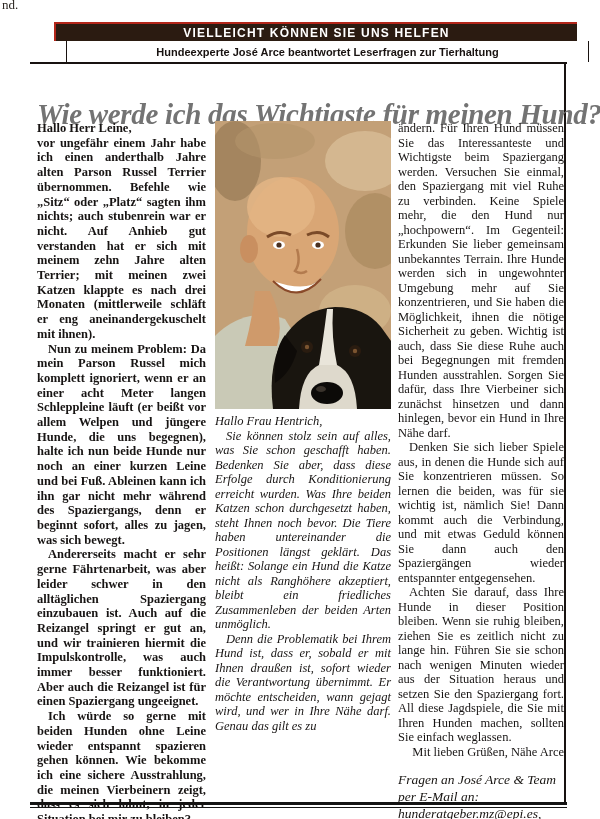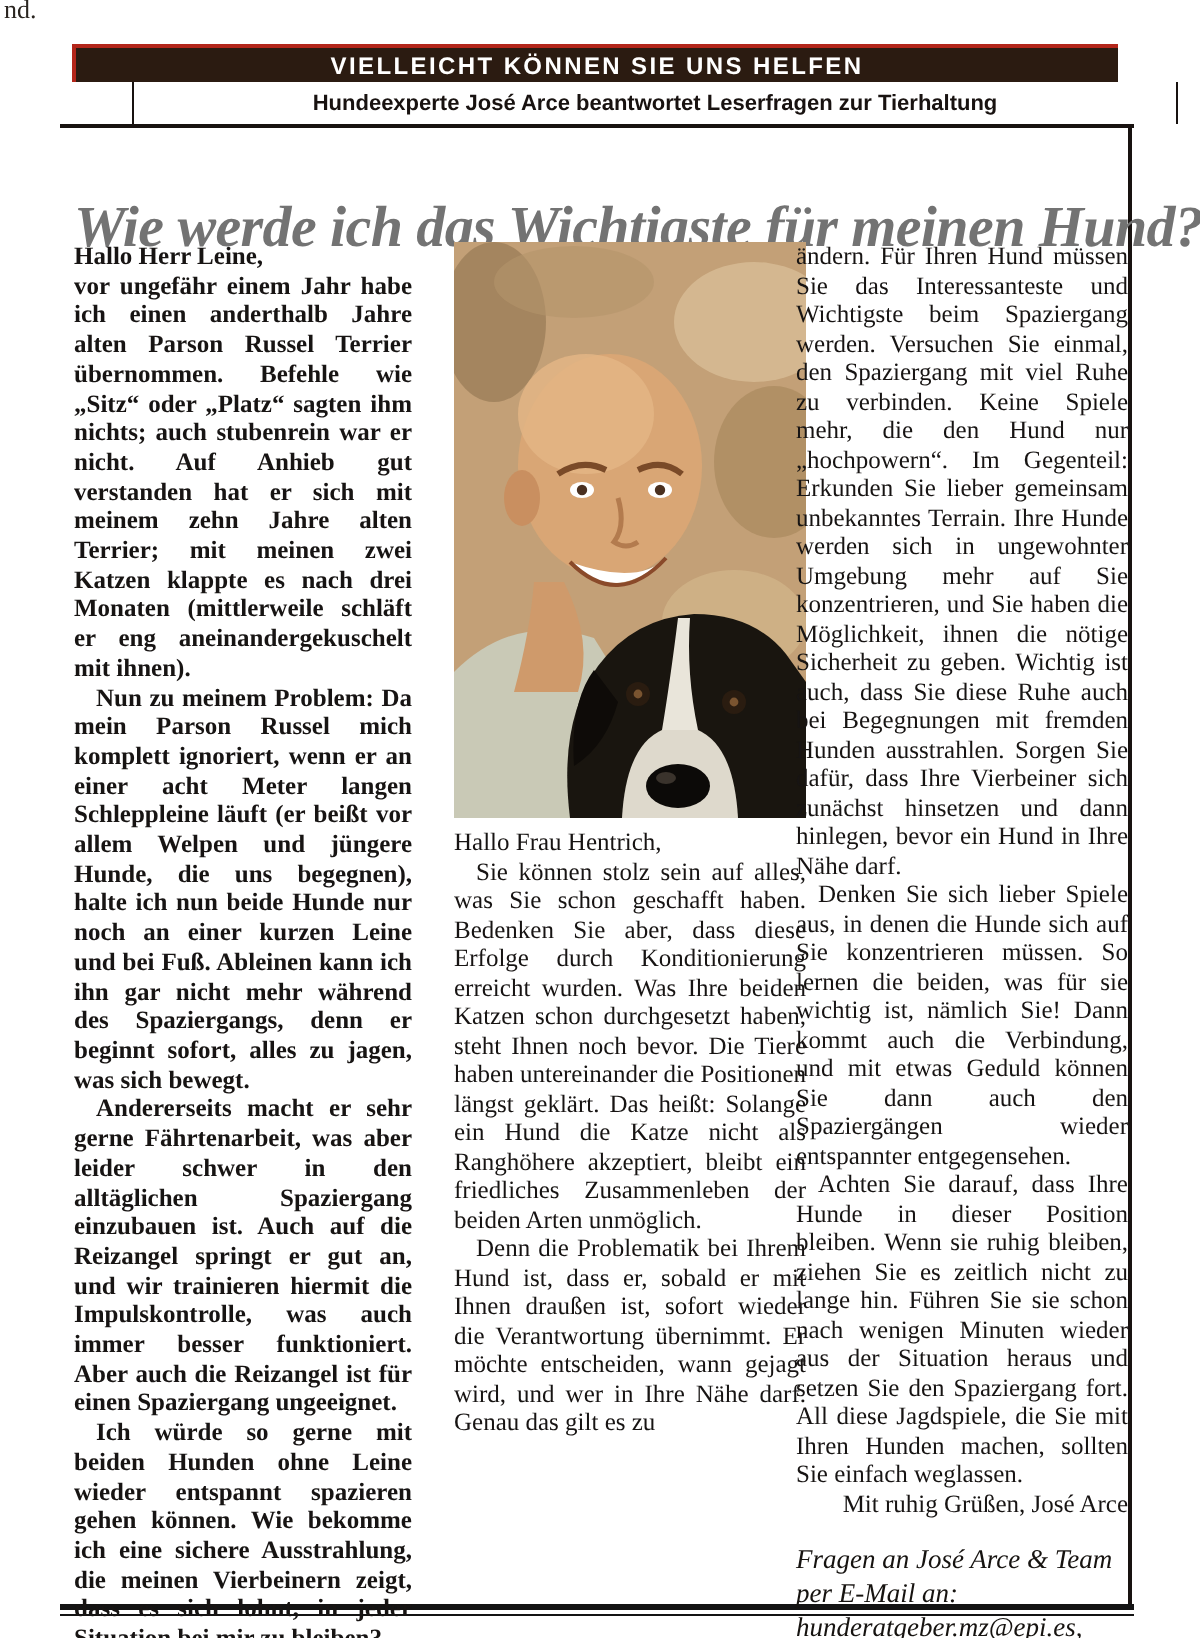--- a/index.html
+++ b/index.html
@@ -5,21 +5,21 @@
   html,body{margin:0;padding:0;background:#ffffff;}
   .page{
     position:relative;width:600px;height:819px;background:#ffffff;overflow:hidden;
     font-family:"Liberation Serif",serif;color:#171413;
   }
   .corner-fragment{
     position:absolute;left:2px;top:-3px;font-size:13px;color:#2a2520;
     font-family:"Liberation Serif",serif;
   }
   .kicker{
-    position:absolute;left:36px;top:22px;width:523px;height:19px;
+    position:absolute;left:54px;top:22px;width:523px;height:19px;
     background:#2b1b11;border-top:2px solid #b3261a;border-left:2px solid #b3261a;
     box-sizing:border-box;display:flex;align-items:center;justify-content:center;
   }
   .kicker span{
     color:#ffffff;font-family:"Liberation Sans",sans-serif;font-weight:bold;
     font-size:12px;letter-spacing:1.2px;text-transform:uppercase;white-space:nowrap;
   }
   .standfirst{
     position:absolute;left:38px;top:41px;width:523px;height:21px;box-sizing:border-box;
     border-left:1.5px solid #181210;border-right:1.5px solid #181210;
@@ -44,21 +44,21 @@
     font-family:"Liberation Serif",serif;font-style:italic;font-weight:bold;
     font-size:29px;line-height:1.12;color:#737373;letter-spacing:-0.3px;white-space:nowrap;
   }
   .col{
     position:absolute;top:121px;text-align:justify;
     font-size:12.5px;line-height:14.7px;color:#171413;
   }
   .col p{margin:0;}
   .col p.indent{text-indent:11px;}
   .col-left{left:37px;width:169px;font-weight:bold;}
-  .col-mid{left:227px;width:176px;line-height:14.5px;}
+  .col-mid{left:215px;width:176px;line-height:14.5px;font-style:italic;}
   .col-right{left:398px;width:166px;line-height:14.5px;}
   .salutation{text-align:left;}
   .sig-line-regular{text-align:right;}
   .photo{
     width:176px;height:288px;margin:0 0 5px 0;overflow:hidden;background:#c8a87c;
   }
   .photo svg{display:block;}
   .contact-block{
     margin-top:13px;font-style:italic;font-size:13.5px;line-height:16.8px;
     text-align:left;color:#161310;
@@ -148,20 +148,20 @@
     </div>
     <p class="salutation">Hallo Frau Hentrich,</p>
     <p class="indent">Sie können stolz sein auf alles, was Sie schon geschafft haben. Bedenken Sie aber, dass diese Erfolge durch Konditionierung erreicht wurden. Was Ihre beiden Katzen schon durchgesetzt haben, steht Ihnen noch bevor. Die Tiere haben untereinander die Positionen längst geklärt. Das heißt: Solange ein Hund die Katze nicht als Ranghöhere akzeptiert, bleibt ein friedliches Zusammenleben der beiden Arten unmöglich.</p>
     <p class="indent">Denn die Problematik bei Ihrem Hund ist, dass er, sobald er mit Ihnen draußen ist, sofort wieder die Verantwortung übernimmt. Er möchte entscheiden, wann gejagt wird, und wer in Ihre Nähe darf. Genau das gilt es zu</p>
   </div>
 
   <div class="col col-right">
     <p>ändern. Für Ihren Hund müssen Sie das Interessanteste und Wichtigste beim Spaziergang werden. Versuchen Sie einmal, den Spaziergang mit viel Ruhe zu verbinden. Keine Spiele mehr, die den Hund nur „hochpowern“. Im Gegenteil: Erkunden Sie lieber gemeinsam unbekanntes Terrain. Ihre Hunde werden sich in ungewohnter Umgebung mehr auf Sie konzentrieren, und Sie haben die Möglichkeit, ihnen die nötige Sicherheit zu geben. Wichtig ist auch, dass Sie diese Ruhe auch bei Begegnungen mit fremden Hunden ausstrahlen. Sorgen Sie dafür, dass Ihre Vierbeiner sich zunächst hinsetzen und dann hinlegen, bevor ein Hund in Ihre Nähe darf.</p>
     <p class="indent">Denken Sie sich lieber Spiele aus, in denen die Hunde sich auf Sie konzentrieren müssen. So lernen die beiden, was für sie wichtig ist, nämlich Sie! Dann kommt auch die Verbindung, und mit etwas Geduld können Sie dann auch den Spaziergängen wieder entspannter entgegensehen.</p>
     <p class="indent">Achten Sie darauf, dass Ihre Hunde in dieser Position bleiben. Wenn sie ruhig bleiben, ziehen Sie es zeitlich nicht zu lange hin. Führen Sie sie schon nach wenigen Minuten wieder aus der Situation heraus und setzen Sie den Spaziergang fort. All diese Jagdspiele, die Sie mit Ihren Hunden machen, sollten Sie einfach weglassen.</p>
-    <p class="sig-line-regular">Mit ruhig Grüßen, José Arce</p>
+    <p class="sig-line-regular">Mit lieben Grüßen, Nähe Arce</p>
     <div class="contact-block">
       <span class="c1">Fragen an José Arce &amp; Team</span>
       <span>per E-Mail an: hunderatgeber.mz@epi.es, Telefon: 971-52 06 03, Internet: www.jose-arce.com.</span>
     </div>
   </div>
 
 </div>
 
 </body></html>

